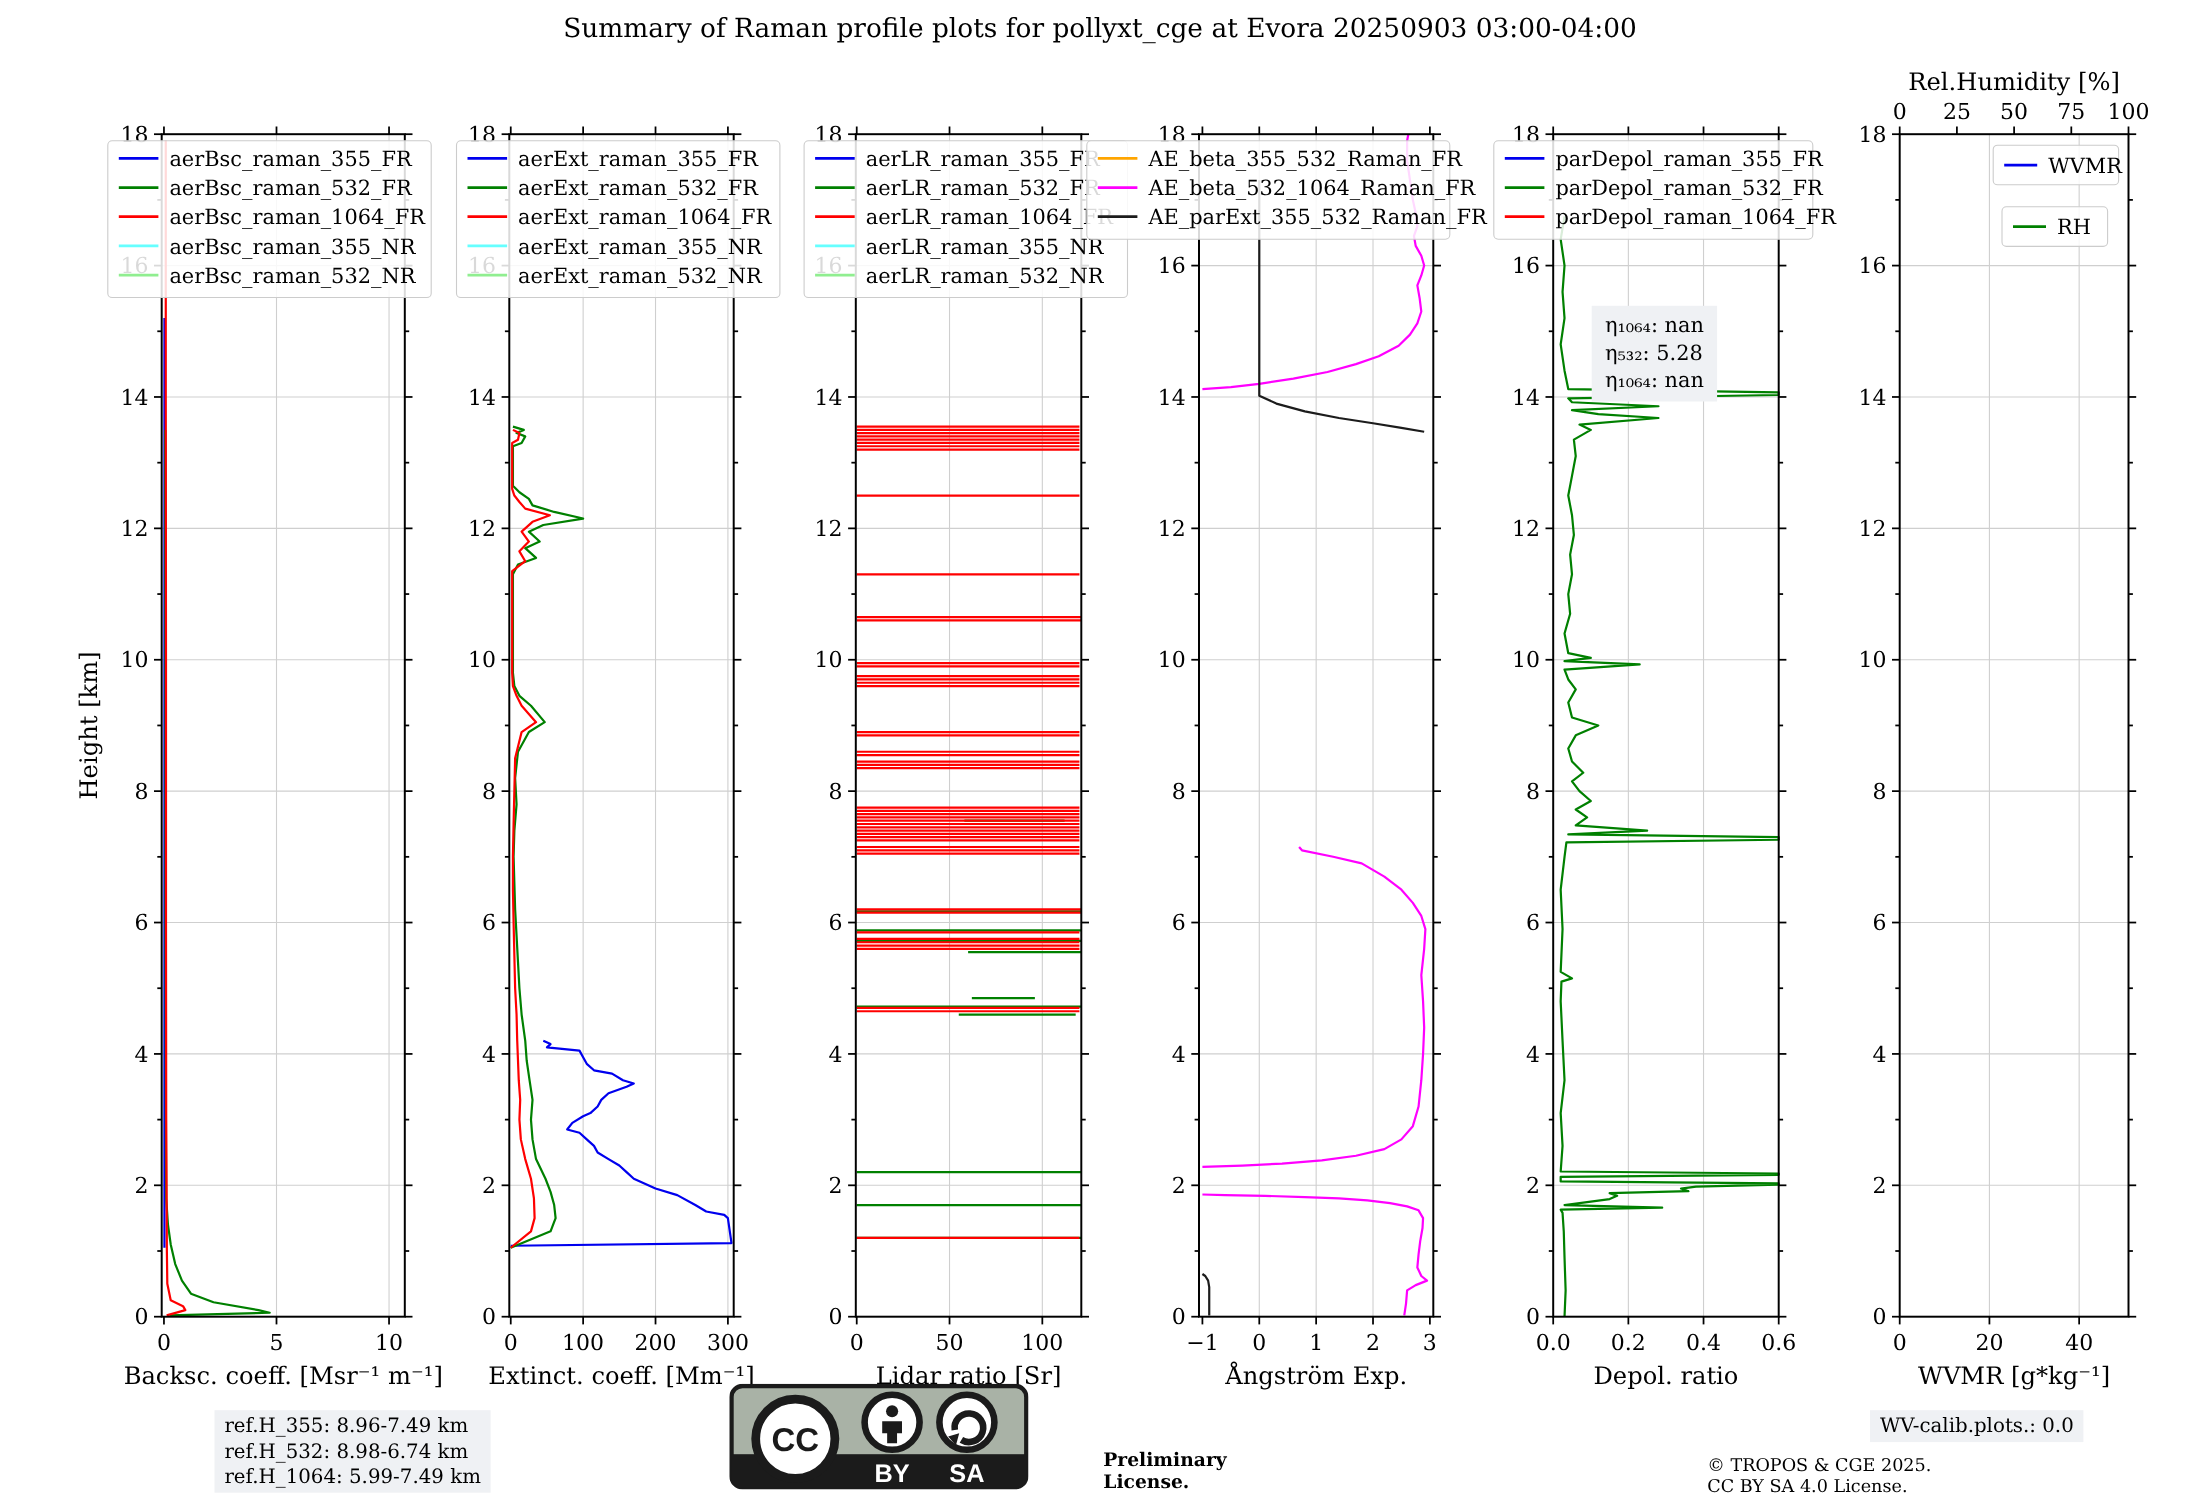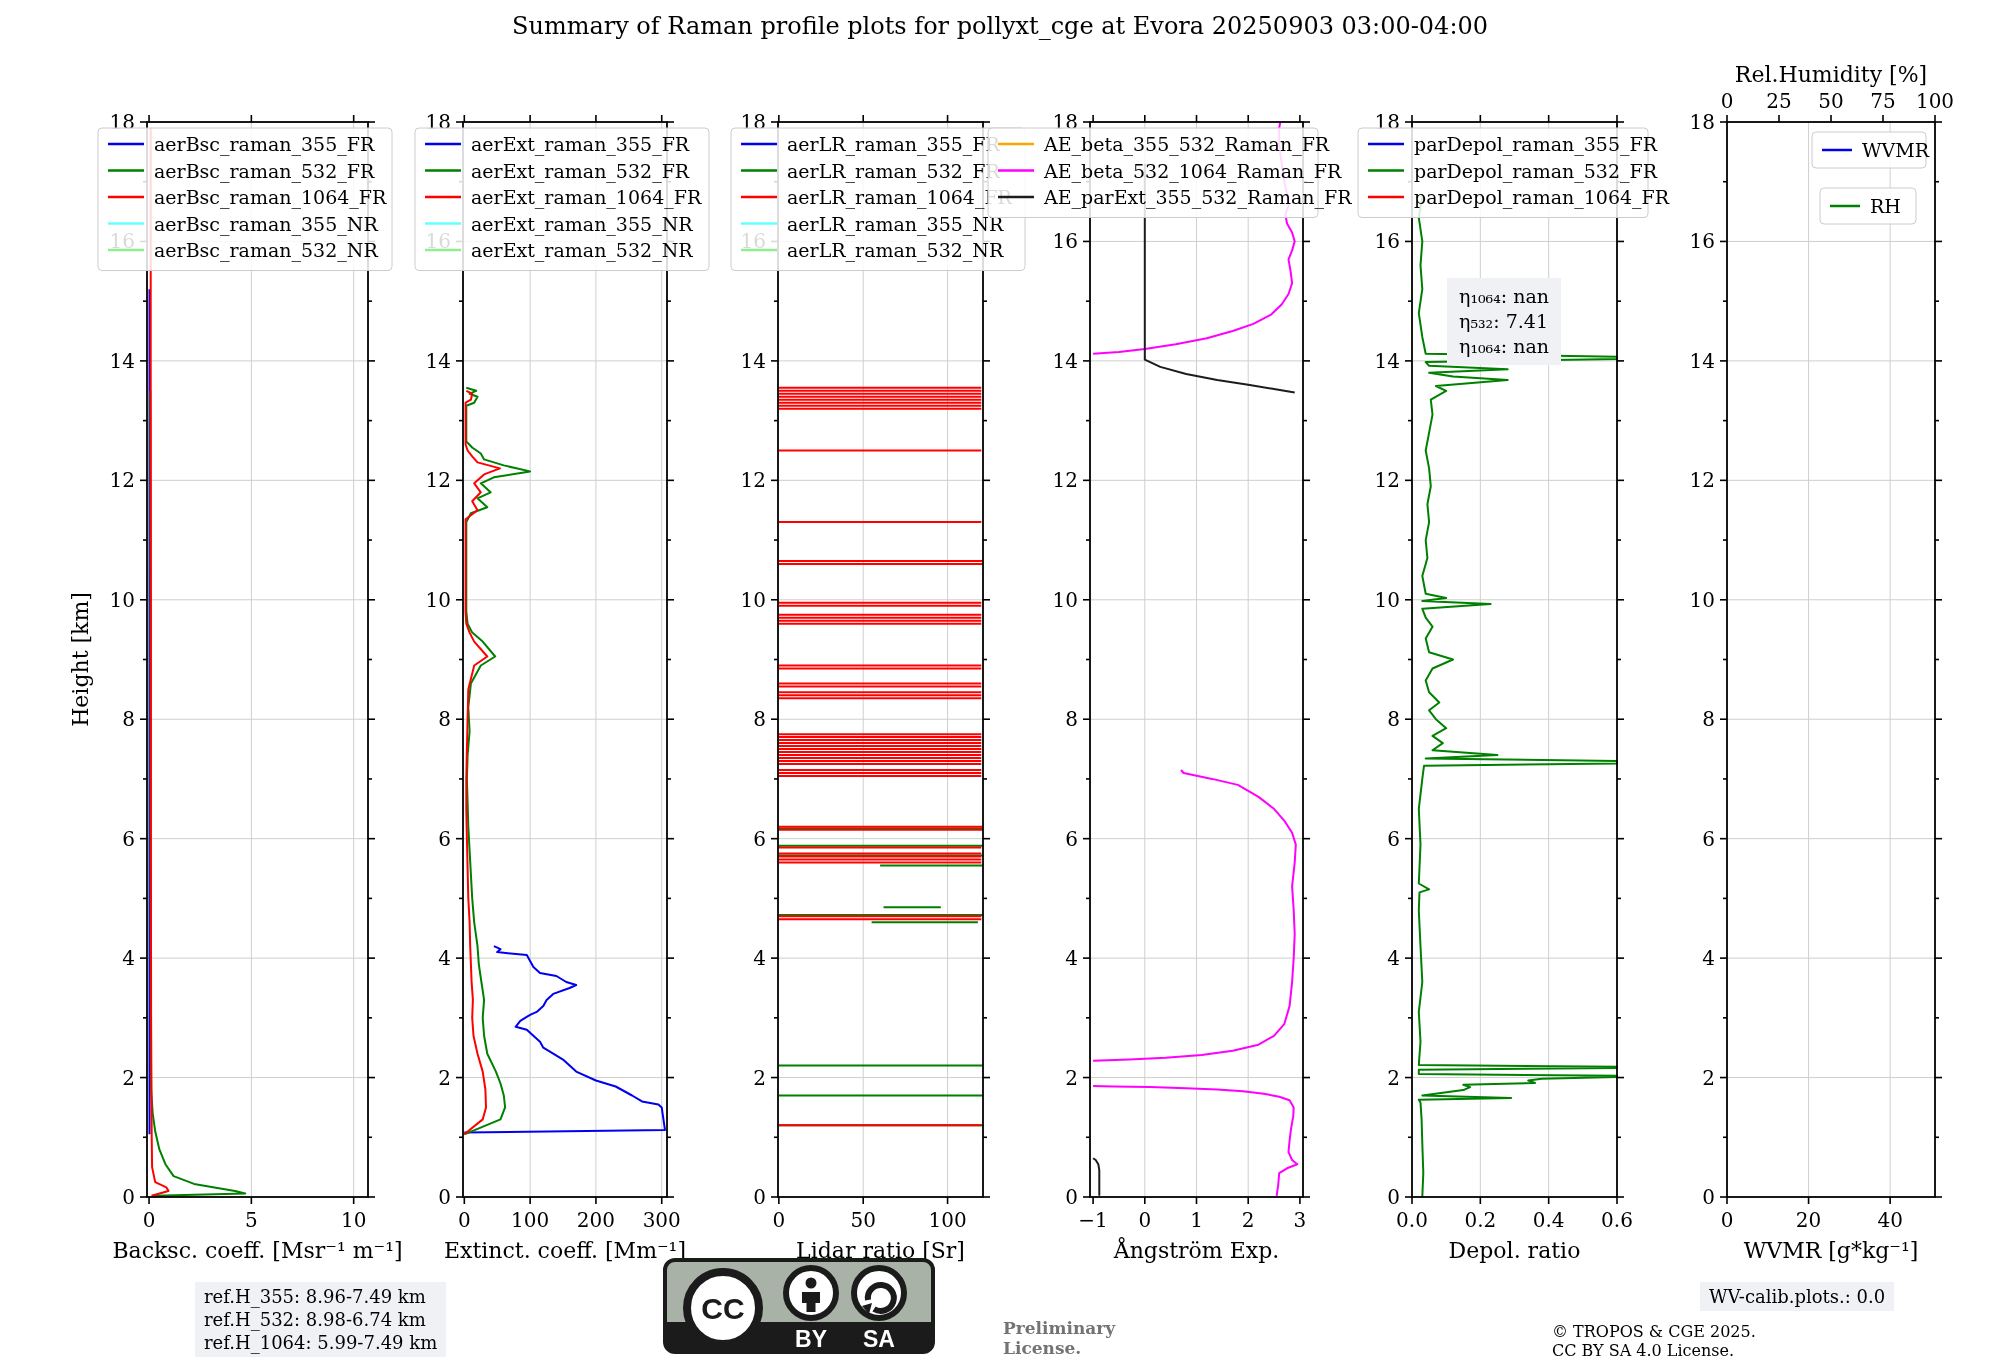--- a/index.html
+++ b/index.html
@@ -4,21 +4,21 @@
 <style>
   html,body{margin:0;padding:0;background:#ffffff;}
   .root{position:relative;width:2000px;height:1360px;background:#ffffff;overflow:hidden;
         font-family:"DejaVu Serif",serif;color:#000;}
   .fig-title{position:absolute;left:0;top:12px;width:2000px;margin:0;text-align:center;
              font-size:24px;font-weight:normal;font-family:"DejaVu Serif",serif;}
   svg.plots{position:absolute;left:0;top:0;}
   .note{position:absolute;background:#eff1f4;padding:3px 9px;font-size:18px;line-height:23px;}
   .eta-box{position:absolute;left:1447px;top:278px;background:#eff1f4;padding:6px 12px;
            font-size:19px;line-height:25px;}
-  .prelim{position:absolute;left:1003px;top:1318px;color:#737373;font-weight:bold;
+  .prelim{position:absolute;left:1003px;top:1318px;color:#000000;font-weight:bold;
           font-size:17px;line-height:20px;}
   .tropos{position:absolute;left:1552px;top:1322px;font-weight:normal;font-size:16px;line-height:19px;}
   .refh{left:195px;top:1282px;}
   .wvcalib{left:1700px;top:1282px;}
   .badge{position:absolute;left:663px;top:1258px;}
   .badge text{font-family:"Liberation Sans",sans-serif;font-weight:bold;}
 </style>
 </head>
 <body>
 
@@ -605,21 +605,21 @@
     </svg>
 
   <div class="note refh">
     <div>ref.H_355: 8.96-7.49 km</div>
     <div>ref.H_532: 8.98-6.74 km</div>
     <div>ref.H_1064: 5.99-7.49 km</div>
   </div>
 
   <div class="eta-box">
     <div>η₁₀₆₄: nan</div>
-    <div>η₅₃₂: 7.41</div>
+    <div>η₅₃₂: 5.28</div>
     <div>η₁₀₆₄: nan</div>
   </div>
 
   <div class="prelim">
     <div>Preliminary</div>
     <div>License.</div>
   </div>
 
   <div class="tropos">
     <div>© TROPOS &amp; CGE 2025.</div>

